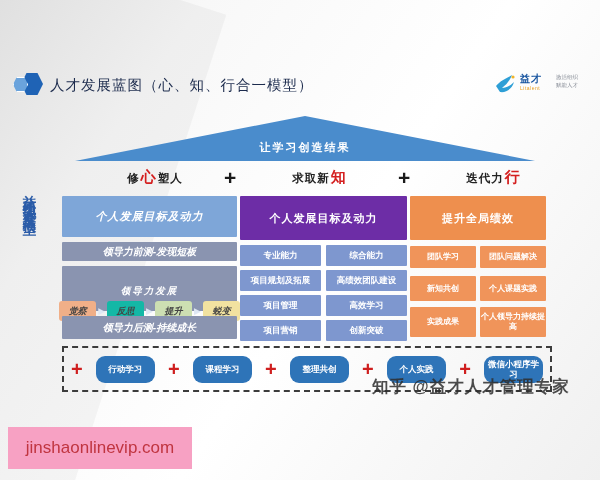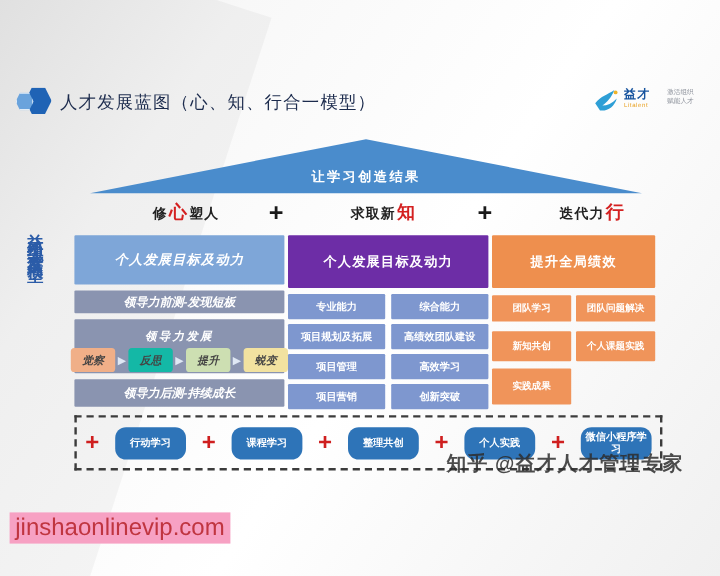--- a/index.html
+++ b/index.html
@@ -41,21 +41,21 @@
   
   .side-label{ position:absolute; left:20px; top:184px; writing-mode:vertical-rl;
     font-size:13.5px; font-weight:bold; color:#2b5ca8; letter-spacing:3px; height:166px; }
   
   .blk{ position:absolute; color:#fff; font-weight:bold; display:flex; align-items:center;
     justify-content:center; text-align:center; border-radius:1px; }
   
   .c1 { left:62px; width:175px;font-style:italic; }
   .c1a{ top:196px; height:41px; background:#7ea6d8; font-size:11px; letter-spacing:1px;}
   .c1b{ top:242px; height:19px; background:#8a94b0; font-size:10px; }
-  .c1c{ top:266px; height:45px; background:#8a94b0; flex-direction:column; justify-content:flex-start; padding-top:8px;}
+  .c1c{ top:266px; height:45px; background:#8a94b0; flex-direction:column; justify-content:flex-start; padding-top:19px;}
   .c1d{ top:316px; height:23px; background:#8a94b0; font-size:10px; }
   .dev-title{ font-size:9.5px; letter-spacing:2px; }
   .steps{ display:flex; align-items:center; gap:2px; margin-top:3px; }
   .step{ width:37px; height:20px; border-radius:3px; color:#444; font-size:9px; font-weight:bold;
     display:flex; align-items:center; justify-content:center; }
   .step-arrow{ font-size:9px; color:#dfe8f4; }
   
   .c2h{ left:240px; top:196px; width:167px; height:44px; background:#6d2da6; font-size:11px; letter-spacing:1px;}
   .c2box{ width:81px; height:21px; background:#7e97cf; font-size:8.5px; }
   .c2L{ left:240px; } .c2R{ left:326px; }
@@ -71,22 +71,22 @@
     padding:0 7px; }
   .prog-btn{ background:#2e74b8; color:#fff; border-radius:9px; width:59px; height:27px;
     display:flex; align-items:center; justify-content:center; text-align:center;
     font-size:8.5px; font-weight:bold; line-height:1.2; padding:2px;}
   .prog-plus{ color:#cf1f1f; font-size:20px; font-weight:900; }
   
   .wm-zhihu{ position:absolute; left:372px; top:376px; font-size:16.5px; font-weight:bold;
     color:rgba(45,45,45,0.85); white-space:nowrap; letter-spacing:1px;}
   .wm-toutiao{ position:absolute; left:452px; top:392px; font-size:17px; font-weight:bold;
     color:rgba(30,30,30,0.9); white-space:nowrap; letter-spacing:1px;}
-  .wm-site{ position:absolute; left:8px; top:427px; width:184px; height:26px; background:#f7a1c3;
-    display:flex; align-items:center; justify-content:center; color:#c03540; font-size:20px; }
+  .wm-site{ position:absolute; left:8px; top:427px; width:184px; height:42px; background:#f7a1c3;
+    display:flex; align-items:center; justify-content:center; color:#c03540; font-size:17px; }
 </style>
 </head>
 <body>
 
 <div class="stage">
 
   <div class="hdr-icon">
     <span class="hex hex-big"></span>
     <span class="hex hex-small"></span>
   </div>
@@ -153,20 +153,21 @@
   <div class="blk c2box c2R r2">高绩效团队建设</div>
   <div class="blk c2box c2R r3">高效学习</div>
   <div class="blk c2box c2R r4">创新突破</div>
 
   <div class="blk c3h">提升全局绩效</div>
   <div class="blk c3box c3L cr1">团队学习</div>
   <div class="blk c3box c3L cr2">新知共创</div>
   <div class="blk c3box c3L cr3">实践成果</div>
   <div class="blk c3box c3R cr1">团队问题解决</div>
   <div class="blk c3box c3R cr2">个人课题实践</div>
+  <div class="blk c3box c3R cr3">个人领导力持续提高</div>
 
   <div class="program">
     <span class="prog-plus">+</span>
     <span class="prog-btn">行动学习</span>
     <span class="prog-plus">+</span>
     <span class="prog-btn">课程学习</span>
     <span class="prog-plus">+</span>
     <span class="prog-btn">整理共创</span>
     <span class="prog-plus">+</span>
     <span class="prog-btn">个人实践</span>

